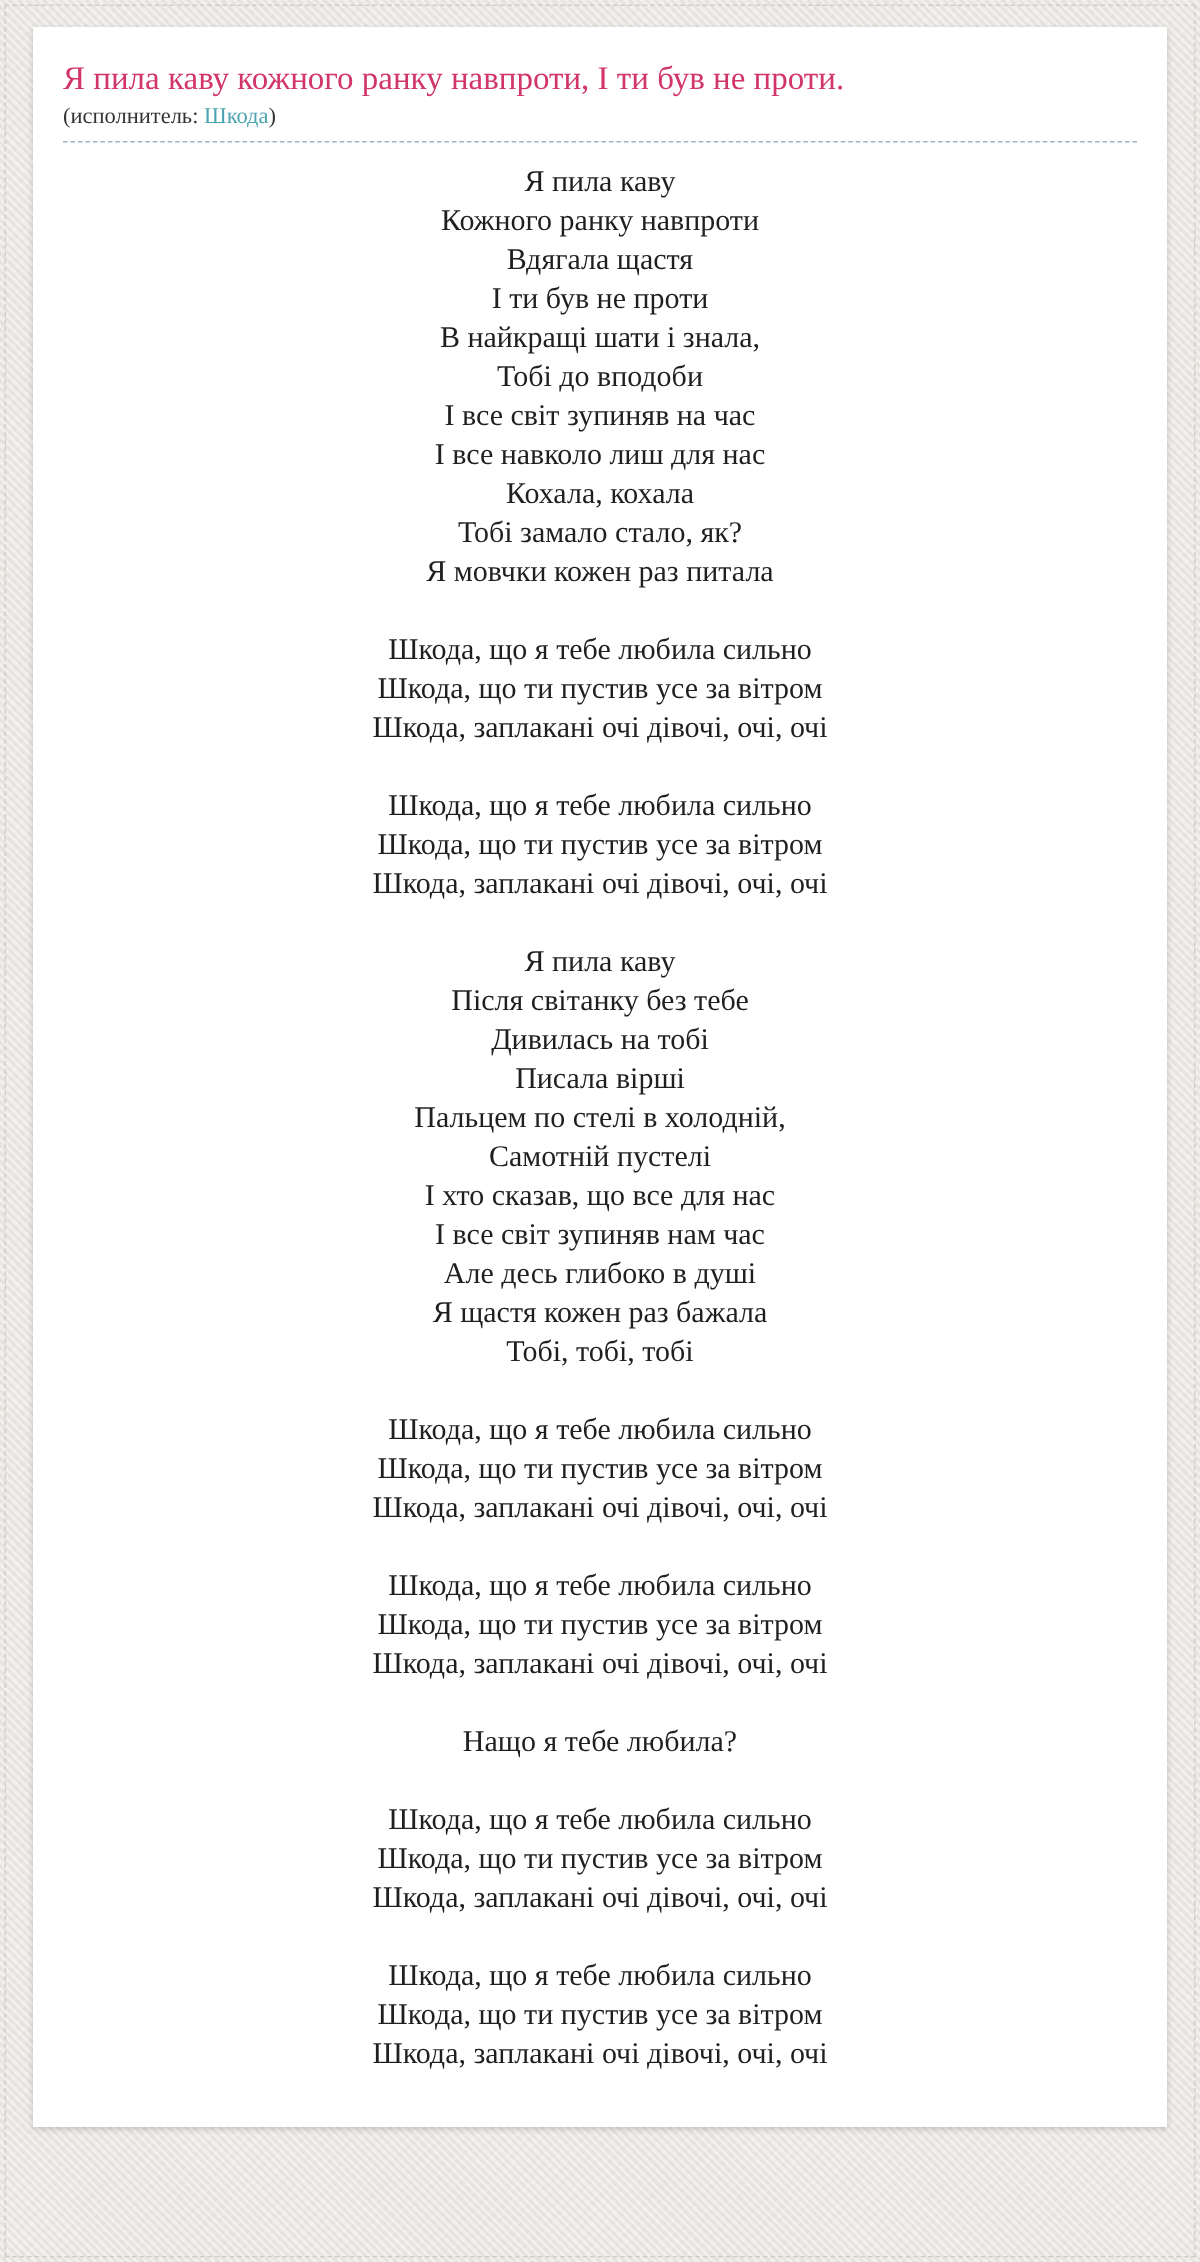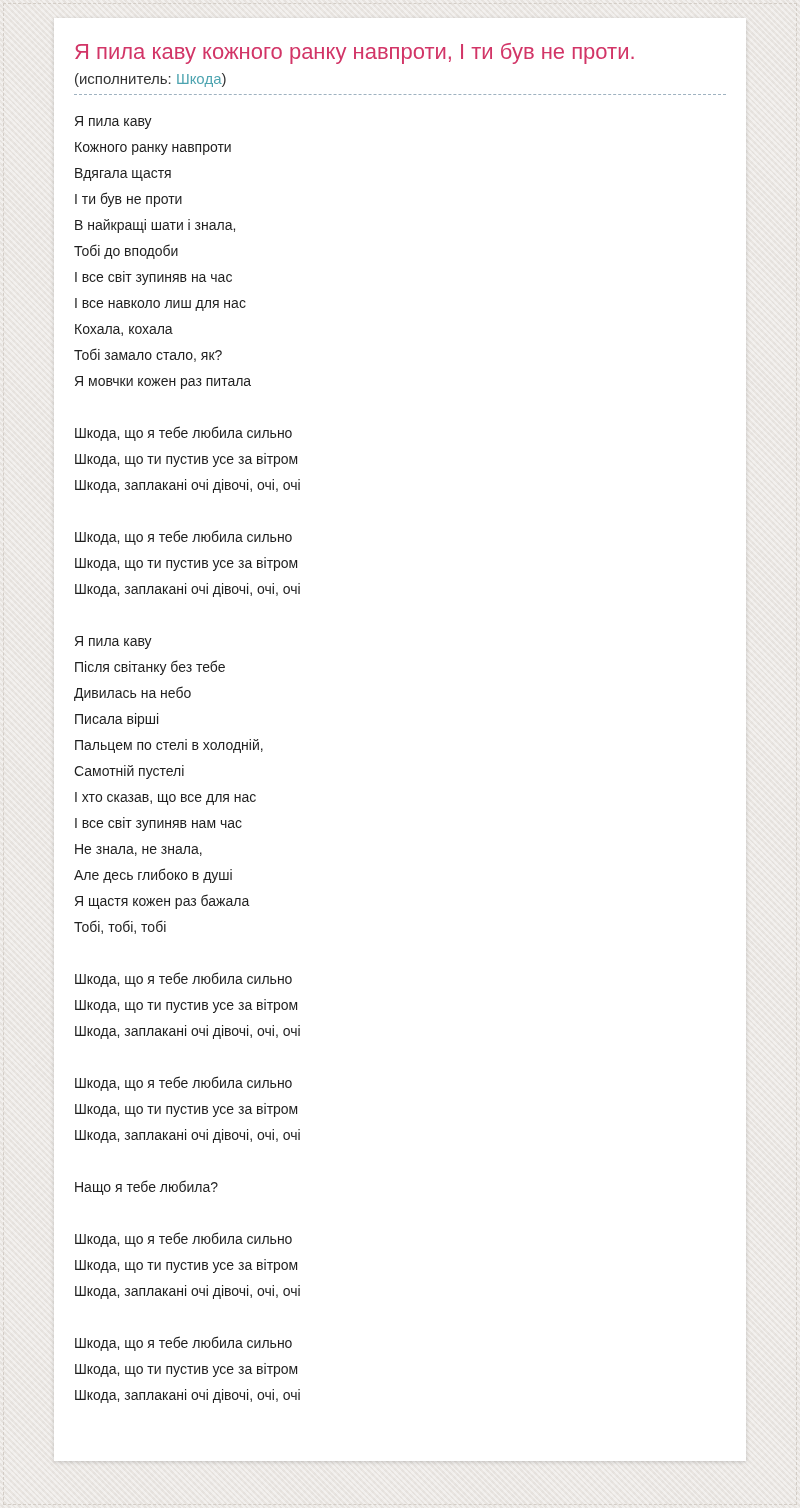--- a/index.html
+++ b/index.html
@@ -16,25 +16,26 @@
       repeating-linear-gradient(-45deg, rgba(0,0,0,0.015) 0 3px, rgba(0,0,0,0) 3px 6px);
   }
   .stitch {
     position: absolute;
     inset: 3px;
     border: 1px dashed #d3cdc6;
     pointer-events: none;
   }
   .card {
     position: relative;
-    width: 692px;
+    width: 756px;
     margin: 18px auto 0 auto;
     background: #ffffff;
     box-shadow: 0 1px 4px rgba(0,0,0,0.18);
-    padding: 20px 20px 27px 20px;
+    padding: 20px 20px 10px 20px;
+    font-family: Liberation Serif, serif;
   }
   h1.title {
     font-size: 22px;
     line-height: 28px;
     font-weight: normal;
     color: #d23567;
     margin: 0 0 3px 0;
   }
   .artist-line {
     font-size: 15px;
@@ -43,23 +44,24 @@
     padding-bottom: 6px;
     border-bottom: 1px dashed #9fb2c0;
   }
   .artist-link {
     color: #4da4b0;
     text-decoration: none;
     cursor: pointer;
   }
   .lyrics {
     margin-top: 13px;
-    font-size: 14px;
+    font-size: 20px;
     line-height: 26px;
     color: #1f1f1f;
+    text-align: center;
   }
   .stanza { margin: 0 0 26px 0; }
   .lyrics-line { min-height: 26px; }
   .source-line {
     font-size: 18px;
     line-height: 26px;
     color: #1f1f1f;
     white-space: nowrap;
   }
 </style>
@@ -96,27 +98,26 @@
         <div class="lyrics-line">Шкода, заплакані очі дівочі, очі, очі</div>
       </div>
       <div class="stanza">
         <div class="lyrics-line">Шкода, що я тебе любила сильно</div>
         <div class="lyrics-line">Шкода, що ти пустив усе за вітром</div>
         <div class="lyrics-line">Шкода, заплакані очі дівочі, очі, очі</div>
       </div>
       <div class="stanza">
         <div class="lyrics-line">Я пила каву</div>
         <div class="lyrics-line">Після світанку без тебе</div>
-        <div class="lyrics-line">Дивилась на небо</div>
+        <div class="lyrics-line">Дивилась на тобі</div>
         <div class="lyrics-line">Писала вірші</div>
         <div class="lyrics-line">Пальцем по стелі в холодній,</div>
         <div class="lyrics-line">Самотній пустелі</div>
         <div class="lyrics-line">І хто сказав, що все для нас</div>
         <div class="lyrics-line">І все світ зупиняв нам час</div>
-        <div class="lyrics-line">Не знала, не знала,</div>
         <div class="lyrics-line">Але десь глибоко в душі</div>
         <div class="lyrics-line">Я щастя кожен раз бажала</div>
         <div class="lyrics-line">Тобі, тобі, тобі</div>
       </div>
       <div class="stanza">
         <div class="lyrics-line">Шкода, що я тебе любила сильно</div>
         <div class="lyrics-line">Шкода, що ти пустив усе за вітром</div>
         <div class="lyrics-line">Шкода, заплакані очі дівочі, очі, очі</div>
       </div>
       <div class="stanza">

